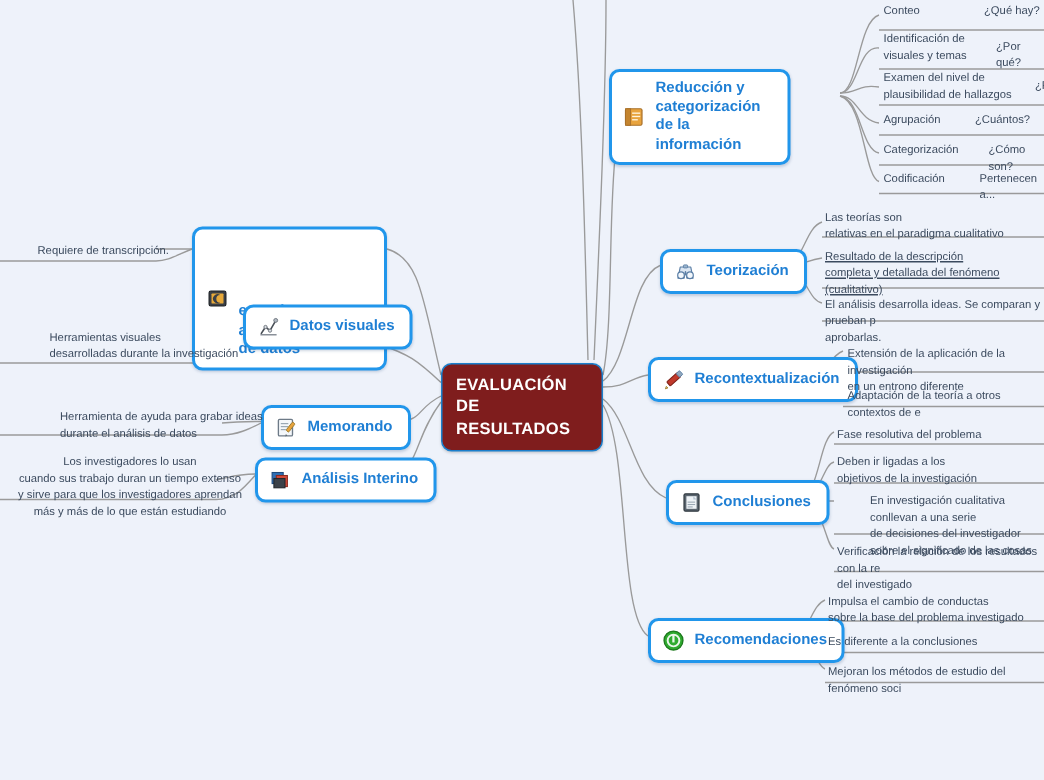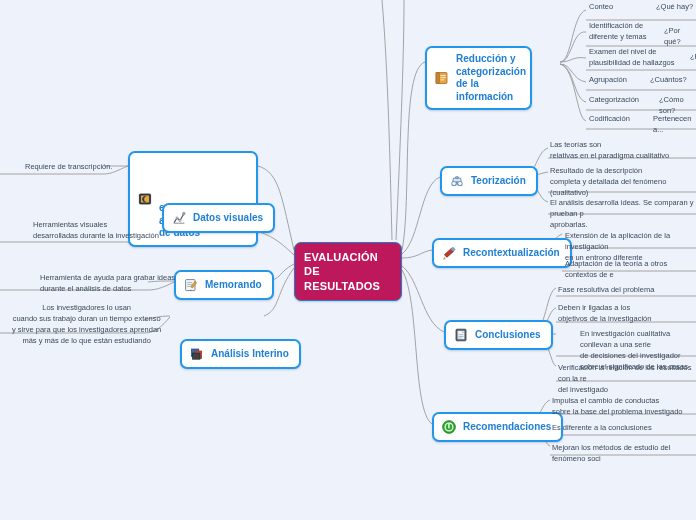--- a/index.html
+++ b/index.html
@@ -150,25 +150,25 @@
       <path d="M0 242 L 136 242 C 148 242, 154 236, 162 231"></path>
 
       <path d="M174 281 C 162 281, 158 281, 148 282"></path>
       <path d="M0 290 L 148 290 C 158 290, 166 286, 174 282"></path>
 
       <path d="M170 316 C 158 316, 154 318, 144 320"></path>
       <path d="M0 333 L 144 333 C 156 333, 162 326, 170 317"></path>
     </g>
   </svg>
 
-  <div class="central" style="background: #be185d; color: rgb(255, 255, 255);">
+  <div class="central" style="background: #7f1d1d; color: rgb(255, 255, 255);">
     <span>EVALUACIÓN DE RESULTADOS</span>
   </div>
 
-  <div class="branch" style="left:425px; top:46px; width:107px;">
+  <div class="branch" style="left:406px; top:46px; width:121px;">
     <svg class="ic" viewBox="0 0 16 16">
       <rect x="2" y="2.5" width="11" height="11" rx="1" fill="#e8a33d" stroke="#a8702a" stroke-width="0.8"></rect>
       <rect x="2" y="2.5" width="3.4" height="11" fill="#c4842f" stroke="#a8702a" stroke-width="0.6"></rect>
       <rect x="6.4" y="5" width="5.4" height="0.9" fill="#fff3dc"></rect>
       <rect x="6.4" y="7.2" width="5.4" height="0.9" fill="#fff3dc"></rect>
       <rect x="6.4" y="9.4" width="3.8" height="0.9" fill="#fff3dc"></rect>
     </svg>
     <span class="lbl" style="white-space:normal; max-width:108px;">Reducción y categorización de la información</span>
   </div>
 
@@ -237,52 +237,52 @@
       <rect x="2.6" y="2.6" width="9.4" height="11" rx="0.8" fill="#f4f7fa" stroke="#6d7a87" stroke-width="0.9"></rect>
       <rect x="4.2" y="5" width="5" height="0.8" fill="#9aa8b4"></rect>
       <rect x="4.2" y="7" width="5" height="0.8" fill="#9aa8b4"></rect>
       <rect x="4.2" y="9" width="3.4" height="0.8" fill="#9aa8b4"></rect>
       <rect x="9.6" y="4.2" width="2.2" height="7" rx="0.5" transform="rotate(38 10.7 7.7)" fill="#e8a33d" stroke="#9a7c2e" stroke-width="0.6"></rect>
       <path d="M7.6 12.4 L7.2 14 L8.6 13.3 Z" fill="#5b6670"></path>
     </svg>
     <span class="lbl">Memorando</span>
   </div>
 
-  <div class="branch" style="left:180px; top:305px;margin-top:34px;">
+  <div class="branch" style="left:170px; top:305px;">
     <svg class="ic" viewBox="0 0 16 16">
       <rect x="2.4" y="3" width="7.4" height="7.4" fill="#2f6fb5" stroke="#1d4a7d" stroke-width="0.7"></rect>
       <rect x="5.2" y="5" width="7.4" height="7.4" fill="#d34a3a" stroke="#8d2b1f" stroke-width="0.7"></rect>
       <rect x="3.6" y="7" width="7.4" height="6.2" fill="#3c4148" stroke="#22262b" stroke-width="0.7"></rect>
     </svg>
     <span class="lbl">Análisis Interino</span>
   </div>
 
   <div class="leaf" style="left:589px; top:2px;">Conteo</div>
   <div class="leaf q" style="left:656px; top:2px;">¿Qué hay?</div>
 
   <div class="leaf" style="left:589px; top:21px;">Identificación de
-diferente y temas</div>
+visuales y temas</div>
   <div class="leaf q" style="left:664px; top:26px;">¿Por qué?</div>
 
   <div class="leaf" style="left:589px; top:47px;">Examen del nivel de
 plausibilidad de hallazgos</div>
   <div class="leaf q" style="left:690px; top:52px;">¿P</div>
 
   <div class="leaf" style="left:589px; top:75px;">Agrupación</div>
   <div class="leaf q" style="left:650px; top:75px;">¿Cuántos?</div>
 
   <div class="leaf" style="left:589px; top:95px;">Categorización</div>
   <div class="leaf q" style="left:659px; top:95px;">¿Cómo son?</div>
 
   <div class="leaf" style="left:589px; top:114px;">Codificación</div>
   <div class="leaf q" style="left:653px; top:114px;">Pertenecen a...</div>
 
   <div class="leaf" style="left:550px; top:140px;">Las teorías son
 relativas en el paradigma cualitativo</div>
-  <div class="leaf" style="left:550px; top:166px;">Resultado de la descripción
+  <div class="leaf" style="left:550px; top:166px;text-decoration:underline;">Resultado de la descripción
 completa y detallada del fenómeno
 (cualitativo)</div>
   <div class="leaf" style="left:550px; top:198px;">El análisis desarrolla ideas. Se comparan y prueban p
 aprobarlas.</div>
 
   <div class="leaf" style="left:565px; top:231px;">Extensión de la aplicación de la investigación
 en un entrono diferente</div>
   <div class="leaf" style="left:565px; top:259px;">Adaptación de la teoría a otros contextos de e</div>
 
   <div class="leaf" style="left:558px; top:285px;">Fase resolutiva del problema</div>

